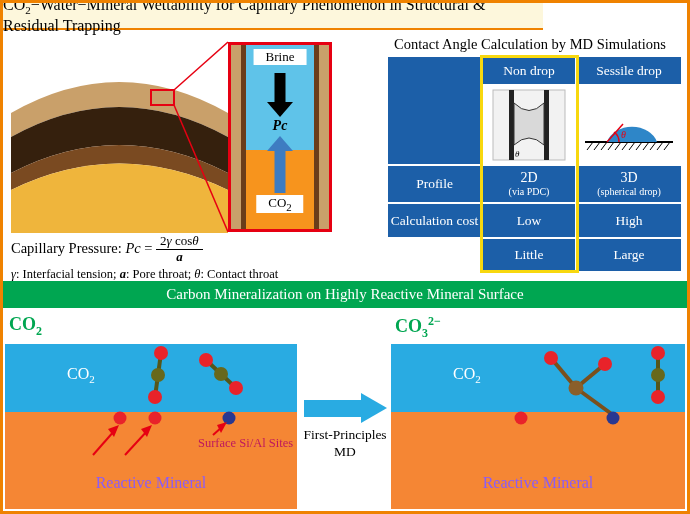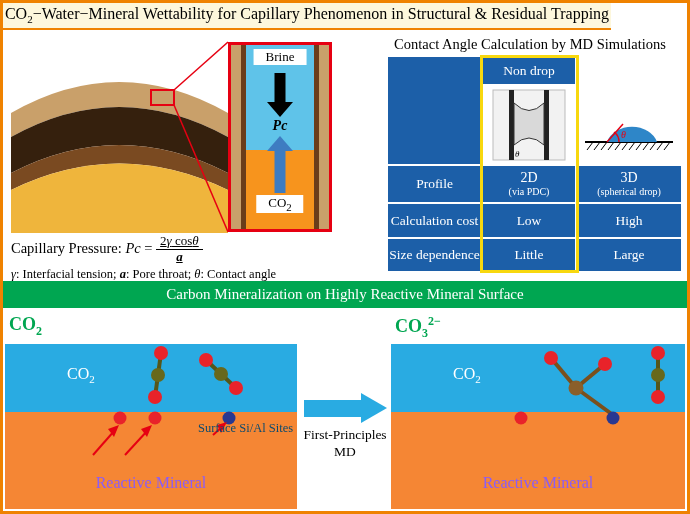--- a/index.html
+++ b/index.html
@@ -1,21 +1,21 @@
 <!DOCTYPE html>
 <html><head>
 <meta charset="utf-8">
 <style>
   * { margin:0; padding:0; box-sizing:border-box; }
   body { background:#ffffff; font-family:"Liberation Serif", serif; }
   .figure { position:relative; width:690px; height:514px; background:#fff;
             border:3px solid #ef8200; overflow:hidden; }
 
   
-  .title-bar { position:absolute; left:0; top:0; width:608px; height:27px;
+  .title-bar { position:absolute; left:0; top:0; width:540px; height:27px;
                background:#fdf7dc; border-bottom:2px solid #ef8200;
                display:flex; align-items:center; justify-content:center;
                font-size:16px; color:#000; }
   .title-bar sub { font-size:11px; }
 
   
   .geo { position:absolute; left:8px; top:30px; }
 
   
   .inset { position:absolute; left:225px; top:39px; width:104px; height:190px;
@@ -42,21 +42,21 @@
                     border-right:13px solid transparent; border-bottom:15px solid #3e7cc1; }
   .arr-blue-shaft { position:absolute; left:50%; transform:translateX(-50%); top:106px;
                     width:11px; height:42px; background:#3e7cc1; }
 
   
   .formula { position:absolute; left:8px; top:231px; width:362px; color:#000; }
   .f-line1 { font-size:14.5px; }
   .it { font-style:italic; }
   .bd { font-weight:bold; }
   .frac { display:inline-block; vertical-align:middle; text-align:center;
-          font-size:13px; line-height:1.15;text-decoration:underline; }
+          font-size:13px; line-height:1.15; }
   .frac .num { display:block; padding:0 4px; }
   .frac .den { display:block; border-top:1.3px solid #000; }
   .f-line2 { font-size:12.5px; margin-top:2px; }
 
   
   .md-title { position:absolute; left:370px; top:33px; width:314px; text-align:center;
               font-size:14.5px; color:#000; }
   .md-table { position:absolute; left:385px; top:54px; width:293px; height:214px;
               display:grid; grid-template-columns:93px 92px 104px;
               grid-template-rows:27px 78px 36px 33px 32px; gap:2px; background:#fff; }
@@ -82,21 +82,21 @@
   .corner-label sub { font-size:12px; }
   .corner-label sup { font-size:12px; }
   .sky     { position:absolute; left:0; top:36px;  width:100%; height:68px; background:#29abe2; }
   .mineral { position:absolute; left:0; top:104px; width:100%; height:97px; background:#f58634; }
   .gas-label { position:absolute; left:62px; top:57px; color:#fff; font-size:16px; }
   .gas-label sub { font-size:11px; }
   .mineral-label { position:absolute; left:0; top:166px; width:100%; text-align:center;
                    color:#8b5cf6; font-size:16px; }
   .panel-svg { position:absolute; left:0; top:0; pointer-events:none; }
   .oxy-label  { position:absolute; left:38px;  top:145px; color:#000; font-size:12.5px; }
-  .sial-label { position:absolute; left:193px; top:113px; color:#0c4a6e; font-size:12.5px; }
+  .sial-label { position:absolute; left:193px; top:128px; color:#be185d; font-size:12.5px; }
 
   
   .react-arrow-shaft { position:absolute; left:301px; top:397px; width:57px; height:17px;
                        background:#29abe2; }
   .react-arrow-head  { position:absolute; left:358px; top:390px; width:0; height:0;
                        border-top:15px solid transparent; border-bottom:15px solid transparent;
                        border-left:26px solid #29abe2; }
   .react-label { position:absolute; left:294px; top:424px; width:96px; text-align:center;
                  font-size:13.5px; color:#000; line-height:1.25; }
 </style>
@@ -131,29 +131,30 @@
     <div class="arr-blue-head"></div>
     <div class="arr-blue-shaft"></div>
     <div class="inset-tag co2-tag"><span>CO</span><sub>2</sub></div>
   </div>
 
   <div class="formula">
     <div class="f-line1">
       <span>Capillary Pressure: </span><span class="it">Pc</span><span> = </span><span class="frac"><span class="num"><span>2</span><span class="it">γ</span><span> cos</span><span class="it">θ</span></span><span class="den it bd">a</span></span>
     </div>
     <div class="f-line2">
-      <span class="it">γ</span><span>: Interfacial tension; </span><span class="it bd">a</span><span>: Pore throat; </span><span class="it">θ</span><span>: Contact angle</span>
+      <span class="it">γ</span><span>: Interfacial tension; </span><span class="it bd">a</span><span>: Pore throat; </span><span class="it">θ</span><span>: Contact throat</span>
     </div>
   </div>
 
   <div class="md-title">Contact Angle Calculation by MD Simulations</div>
 
   <div class="md-table">
     <div class="tc" style="grid-column:1;grid-row:1/3"></div>
     <div class="tc" style="grid-column:2;grid-row:1">Non drop</div>
+    <div class="tc" style="grid-column:3;grid-row:1">Sessile drop</div>
 
     <div class="tc img" style="grid-column:2;grid-row:2">
       <svg width="88" height="74" viewBox="0 0 88 74">
         <rect x="8" y="2" width="72" height="70" fill="#f2f2f2" stroke="#bbbbbb"></rect>
         <rect x="24" y="2" width="5" height="70" fill="#222222"></rect>
         <rect x="59" y="2" width="5" height="70" fill="#222222"></rect>
         <path d="M29,15 Q44,30 59,15 L59,57 Q44,43 29,57 Z" fill="#d9d9d9" stroke="#333333" stroke-width="1"></path>
         <text x="30" y="69" font-size="9" font-style="italic" fill="#000000">θ</text>
       </svg>
     </div>
@@ -193,21 +194,20 @@
       <div>
         <div class="val-main">3D</div>
         <div class="val-sub">(spherical drop)</div>
       </div>
     </div>
 
     <div class="tc" style="grid-column:1;grid-row:4">Calculation cost</div>
     <div class="tc" style="grid-column:2;grid-row:4">Low</div>
     <div class="tc" style="grid-column:3;grid-row:4">High</div>
 
-    <div class="tc" style="grid-column:1;grid-row:5">Size dependence</div>
     <div class="tc" style="grid-column:2;grid-row:5">Little</div>
     <div class="tc" style="grid-column:3;grid-row:5">Large</div>
 
     <div class="yellow-box"></div>
   </div>
 
   <div class="banner">Carbon Mineralization on Highly Reactive Mineral Surface</div>
 
   <div class="panel panel-left">
     <div class="corner-label"><span>CO</span><sub>2</sub></div>

